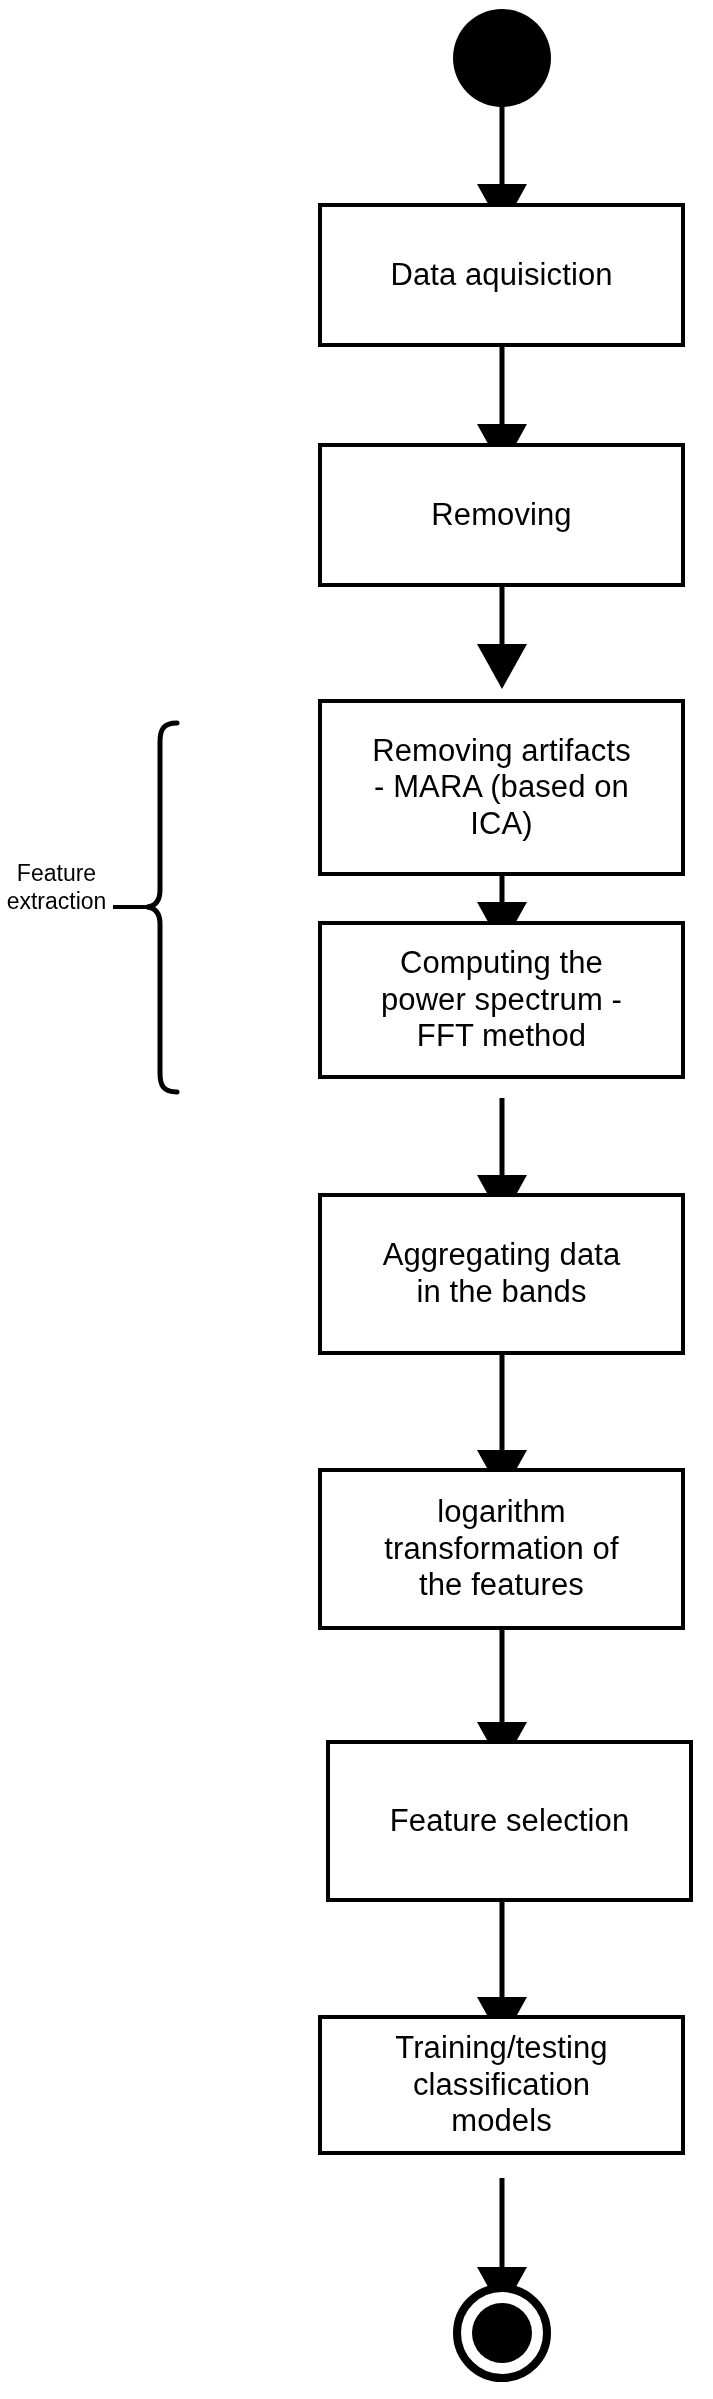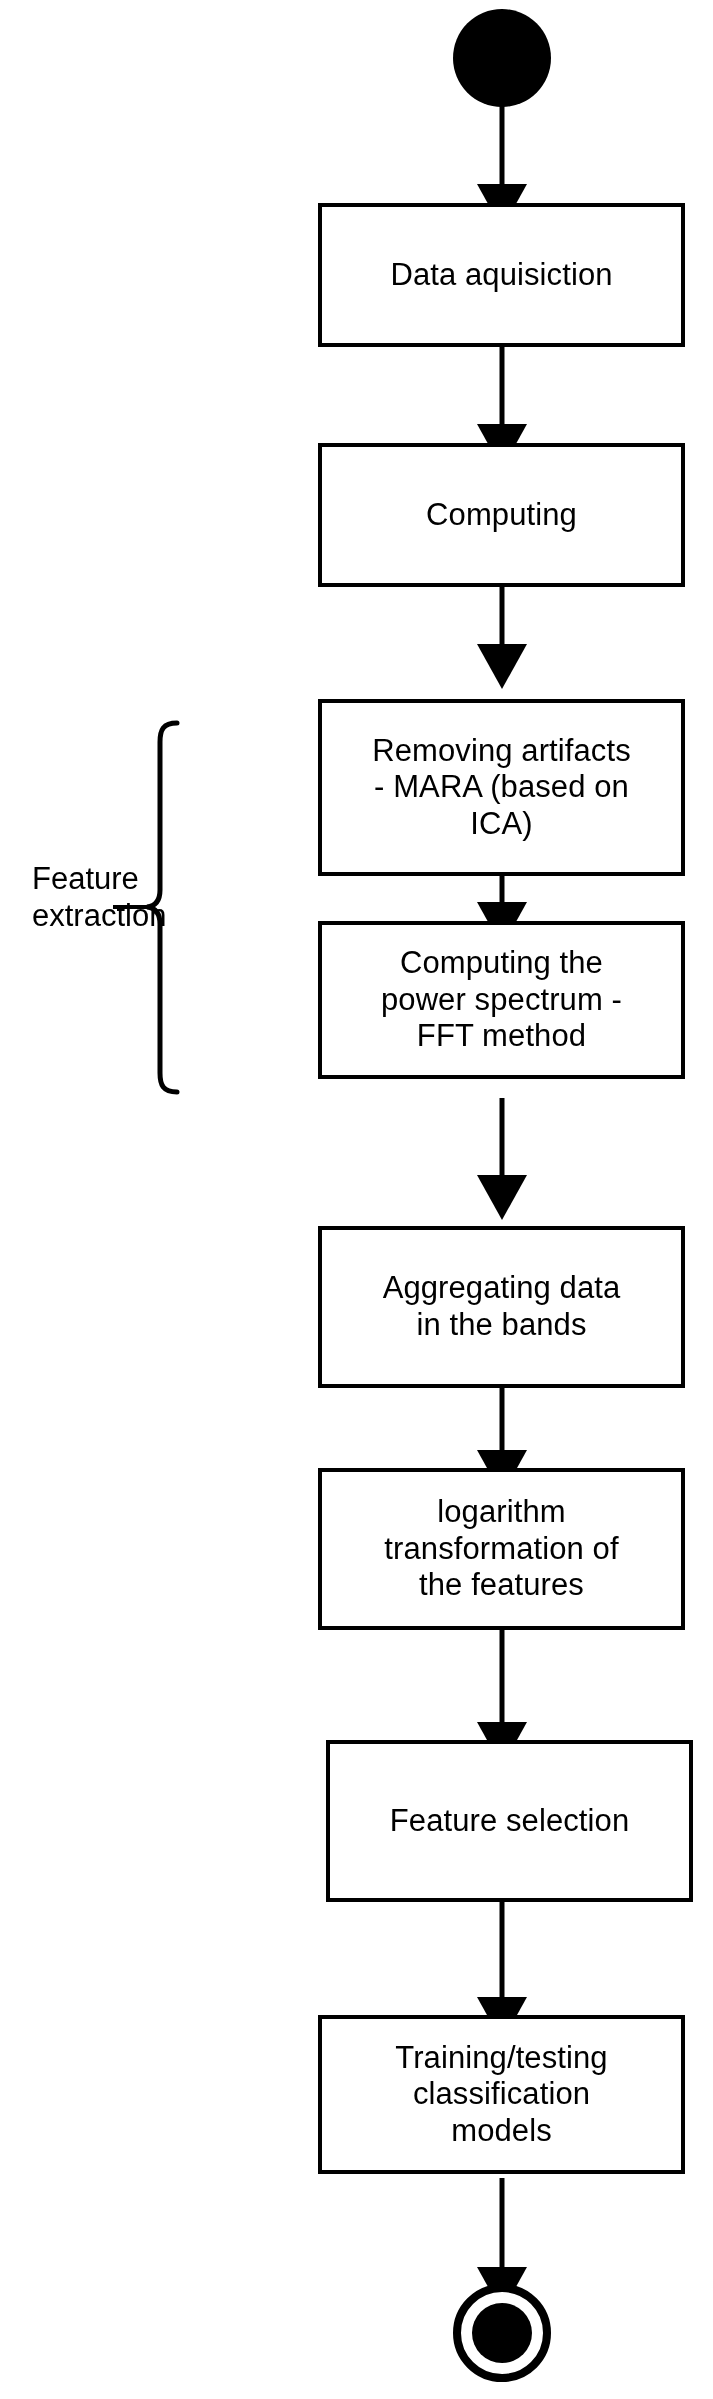--- a/index.html
+++ b/index.html
@@ -41,26 +41,25 @@
     letter-spacing: 0.1px;
     padding: 2px 16px;
   }
   .node-label {
     display: block;
     width: 100%;
     white-space: pre-line;
   }
   .group-label {
     position: absolute;
-    text-align: left;
-    font-size: 31px;
+    text-align: center;
+    font-size: 23px;
     line-height: 1.2;
     white-space: pre-line;
     color: #000000;
-    padding-left: 32px;
   }
 </style>
 </head>
 <body>
 
 <div id="flowchart-root">
 
   <svg id="flow-svg" viewBox="0 0 713 2399" xmlns="http://www.w3.org/2000/svg">
     <defs>
       <marker id="arrowhead" markerWidth="12" markerHeight="12" refX="1.2" refY="5" orient="auto" markerUnits="strokeWidth">
@@ -102,49 +101,49 @@
   </svg>
 
   <div class="group-label" style="left:0px; top:860px; width:113px;">Feature
 extraction</div>
 
   <div class="node-box" style="left:318px; top:203px; width:367px; height:144px;">
     <span class="node-label">Data aquisiction</span>
   </div>
 
   <div class="node-box" style="left:318px; top:443px; width:367px; height:144px;">
-    <span class="node-label">Computing</span>
+    <span class="node-label">Removing</span>
   </div>
 
   <div class="node-box" style="left:318px; top:663px; width:367px; height:177px;margin-top:36px;">
     <span class="node-label">Removing artifacts
 - MARA (based on
 ICA)</span>
   </div>
 
   <div class="node-box" style="left:318px; top:921px; width:367px; height:158px;">
     <span class="node-label">Computing the
 power spectrum -
 FFT method</span>
   </div>
 
-  <div class="node-box" style="left:318px; top:1193px; width:367px; height:162px;margin-top:33px;">
+  <div class="node-box" style="left:318px; top:1193px; width:367px; height:162px;">
     <span class="node-label">Aggregating data
 in the bands</span>
   </div>
 
   <div class="node-box" style="left:318px; top:1468px; width:367px; height:162px;">
     <span class="node-label">logarithm
 transformation of
 the features</span>
   </div>
 
   <div class="node-box" style="left:326px; top:1740px; width:367px; height:162px;">
     <span class="node-label">Feature selection</span>
   </div>
 
-  <div class="node-box" style="left:318px; top:2015px; width:367px; height:159px;">
+  <div class="node-box" style="left:318px; top:2015px; width:367px; height:140px;">
     <span class="node-label">Training/testing
 classification
 models</span>
   </div>
 
 </div>
 
 </body></html>

